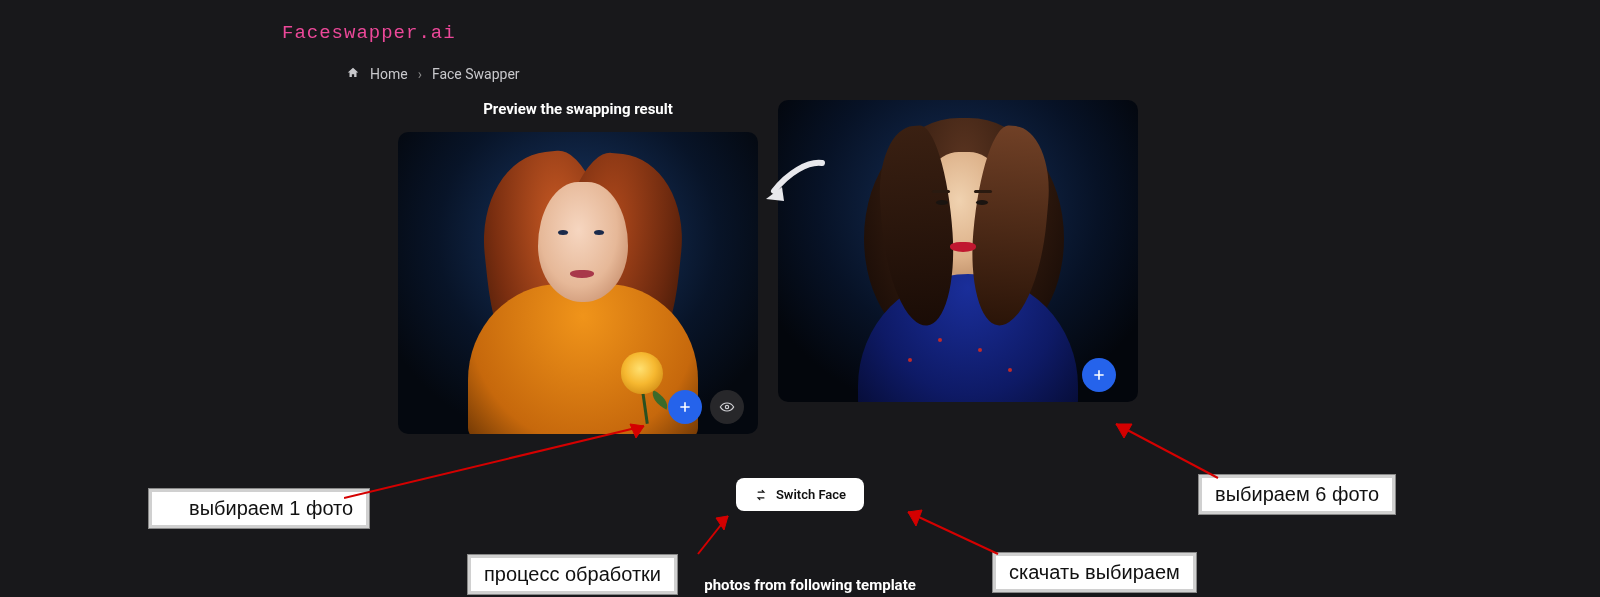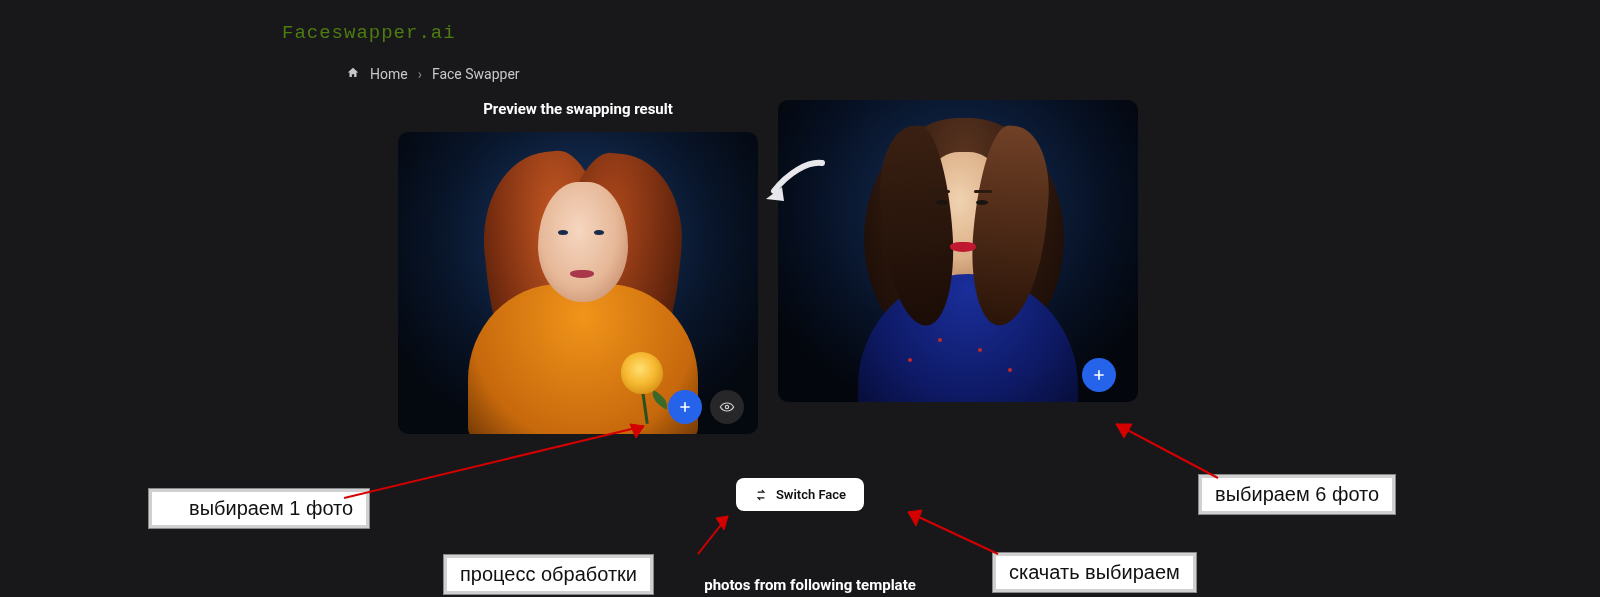--- a/index.html
+++ b/index.html
@@ -12,21 +12,21 @@
     overflow: hidden;
     position: relative;
   }
   .logo {
     position: absolute;
     top: 22px;
     left: 282px;
     font-family: "Courier New", monospace;
     font-size: 19px;
     letter-spacing: 1px;
-    color: #4d7c0f;
+    color: #ec4899;
   }
   .breadcrumb {
     position: absolute;
     top: 66px;
     left: 346px;
     display: flex;
     align-items: flex-start;
     gap: 10px;
     color: #c8c8cc;
     font-size: 14px;
@@ -221,21 +221,21 @@
     color:#111;
     border:1px solid #888;
     box-shadow: 0 0 0 3px #d0d0d0 inset;
     padding:8px 16px;
     font-size:20px;
     font-family: Arial, sans-serif;
     white-space:nowrap;
   }
   .callout.c1 { top:488px; left:148px;padding-left:40px; }
   .callout.c2 { top:474px; left:1198px; }
-  .callout.c3 { top:554px; left:443px; }
+  .callout.c3 { top:554px; left:467px; }
   .callout.c4 { top:552px; left:992px; }
 
   
   .ann-arrow { position:absolute; pointer-events:none; }
   .ann-arrow svg line, .ann-arrow svg polygon { stroke:#d40000; fill:#d40000; }
 </style>
 </head>
 <body>
 
 <div class="logo">Faceswapper.ai</div>

